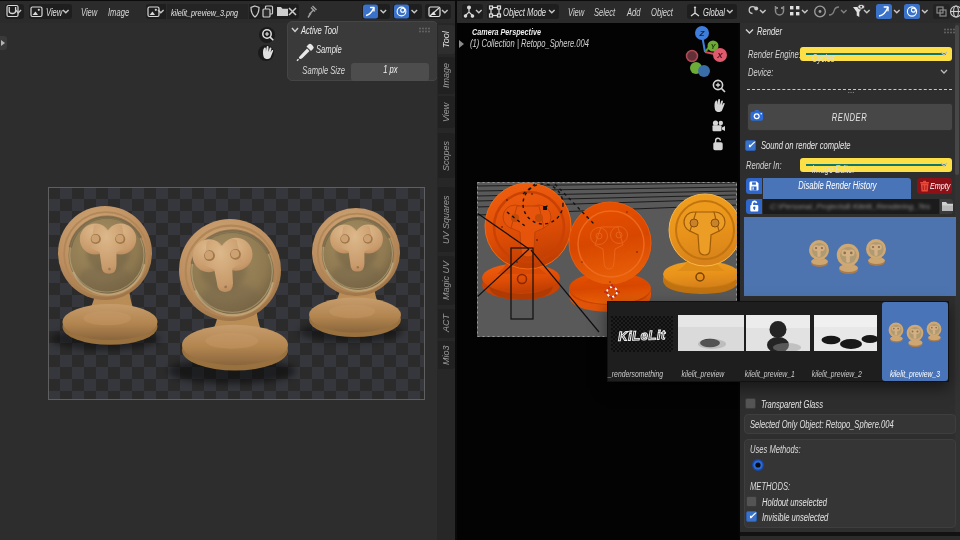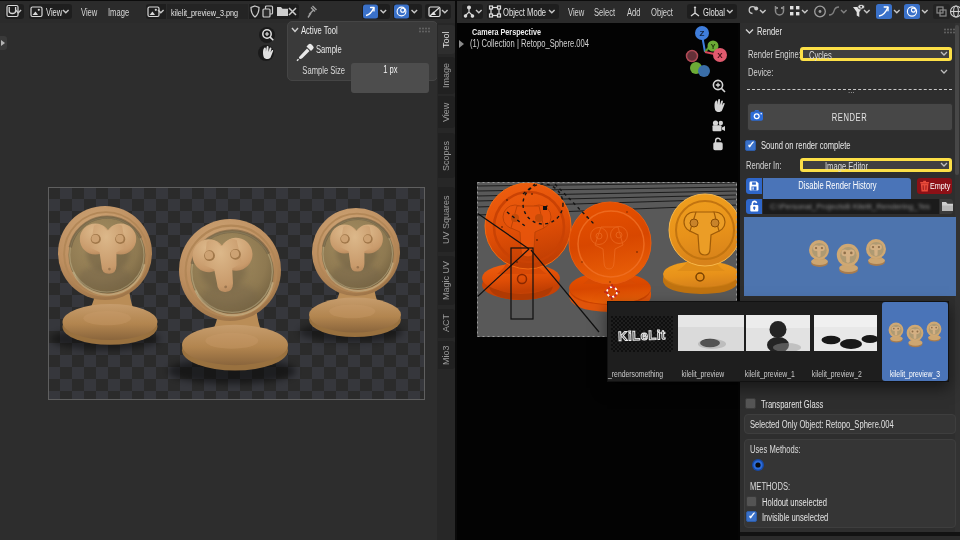--- a/index.html
+++ b/index.html
@@ -1,25 +1,25 @@
 <!DOCTYPE html>
 <html><head><meta charset="utf-8">
 <style>
 html,body{margin:0;padding:0;background:#000;}
 *{box-sizing:border-box;}
 #stage{position:relative;width:960px;height:540px;overflow:hidden;background:#050505;
-  font-family:"Liberation Sans",sans-serif;font-size:10px;color:#d9d9d9;}
+  font-family:"Liberation Sans",sans-serif;font-size:10px;color:#d9d9d9;font-style:italic;}
 .abs{position:absolute;}
 .btn{position:absolute;background:#1e1e1e;border-radius:3px;}
 svg{display:block;}
 .vtab{position:absolute;left:438px;width:17px;background:#212121;color:#9a9a9a;
   border-radius:3px 0 0 3px;writing-mode:vertical-rl;transform:rotate(180deg);
   text-align:center;font-size:9px;line-height:17px;}
 .vtab.act{background:#2e2e2e;color:#e0e0e0;}
-.field{position:absolute;background:#404040;border:3px solid #fde047;border-radius:3px;
+.field{position:absolute;background:#0f766e;border:6px solid #fde047;border-radius:3px;
   color:#dcdcdc;font-size:10px;line-height:12px;}
 .lbl{position:absolute;color:#d4d4d4;font-size:10px;white-space:nowrap;
   transform:scaleX(0.76);transform-origin:0 50%;}
 .lbl.c{transform-origin:50% 50%;}
 .lbl.r{transform-origin:100% 50%;}
 .tx{display:inline-block;transform:scaleX(0.76);transform-origin:0 50%;}
 .txc{display:inline-block;transform:scaleX(0.76);transform-origin:50% 50%;}
 .cb{position:absolute;width:11px;height:11px;border-radius:2px;background:#545454;border:1px solid #3a3a3a;}
 .cb.on{background:#3a71c9;border-color:#2d5ca8;}
 .ck{position:absolute;left:1px;top:-2px;color:#fff;font-size:10px;font-weight:bold;}
@@ -274,21 +274,21 @@
 </svg>
 </div>
 
 <div class="abs" style="left:259px;top:27px;width:16px;height:16px;border-radius:50%;background:rgba(20,20,20,0.75);"></div>
 <div class="abs" style="left:258px;top:45px;width:16px;height:16px;border-radius:50%;background:rgba(20,20,20,0.75);"></div>
 
 <div class="abs" style="left:287px;top:21px;width:151px;height:60px;background:#3a3a3a;border:1px solid #454545;border-radius:5px;"></div>
 <div class="lbl" style="left:301px;top:25px;color:#ececec;">Active Tool</div>
 <div class="lbl" style="left:316px;top:44px;color:#e8e8e8;">Sample</div>
 <div class="lbl r" style="left:287px;top:65px;width:58px;text-align:right;color:#d8d8d8;">Sample Size</div>
-<div class="abs" style="left:351px;top:63px;width:78px;height:30px;background:#4d4d4d;border-radius:3px;text-align:center;line-height:13px;color:#f2f2f2;"><span class="txc">1 px</span></div>
+<div class="abs" style="left:351px;top:63px;width:78px;height:18px;background:#4d4d4d;border-radius:3px;text-align:center;line-height:13px;color:#f2f2f2;"><span class="txc">1 px</span></div>
 <div class="abs" style="left:286px;top:20px;z-index:6;">
 <svg width="150" height="45" viewBox="0 0 150 45">
   <path d="M6,8 L9,11.5 L12,8" fill="none" stroke="#d0d0d0" stroke-width="1.4"></path>
   <g fill="#6a6a6a">
     <circle cx="134" cy="8.5" r="0.9"></circle>
           <circle cx="137" cy="8.5" r="0.9"></circle>
           <circle cx="140" cy="8.5" r="0.9"></circle>
           <circle cx="143" cy="8.5" r="0.9"></circle>
     <circle cx="134" cy="11.5" r="0.9"></circle>
           <circle cx="137" cy="11.5" r="0.9"></circle>
@@ -585,21 +585,21 @@
 <div class="abs" style="left:747px;top:89px;width:205px;height:0;border-top:1px dashed #c8c8c8;"></div>
 
 <div class="abs" style="left:747px;top:103px;width:206px;height:28px;background:#474747;border:1px solid #303030;border-radius:3px;text-align:center;line-height:27px;color:#e5e5e5;"><span class="txc" style="letter-spacing:0.8px;">RENDER</span></div>
 
 <div class="cb on" style="left:745px;top:140px;">
       <span class="ck">✓</span>
     </div>
 <div class="lbl" style="left:761px;top:140px;color:#e8e8e8;">Sound on render complete</div>
 
 <div class="lbl" style="left:746px;top:160px;">Render In:</div>
-<div class="field" style="left:800px;top:158px;width:152px;height:14px;padding-left:22px;"><span class="tx">Image Editor</span></div>
+<div class="field" style="left:800px;top:158px;width:152px;height:14px;padding-left:6px;"><span class="tx">Image Editor</span></div>
 
 <div class="abs" style="left:746px;top:178px;width:16px;height:16px;background:#2e66c9;border-radius:3px 0 0 3px;"></div>
 <div class="abs" style="left:763px;top:178px;width:148px;height:32px;background:#4a74b8;border-radius:0 3px 3px 0;text-align:center;line-height:16px;color:#fff;"><span class="txc">Disable Render History</span></div>
 <div class="abs" style="left:917px;top:178px;width:35px;height:16px;background:#8c1016;border-radius:3px;color:#fff;line-height:16px;padding-left:13px;font-size:9.5px;"><span class="tx">Empty</span></div>
 
 <div class="abs" style="left:746px;top:199px;width:16px;height:15px;background:#2e66c9;border-radius:3px 0 0 3px;"></div>
 <div class="abs" style="left:763px;top:199px;width:176px;height:15px;background:#1b1b1b;border-radius:0;"></div>
 <div class="abs" style="left:770px;top:202px;width:160px;height:9px;color:#8f8f8f;font-size:8px;filter:blur(1.8px);white-space:nowrap;overflow:hidden;">C:\Personal_ProjectsB  Kilelit_Rendering_Tests\</div>
 <div class="abs" style="left:940px;top:199px;width:13px;height:15px;background:#3b3b3b;border-radius:0 3px 3px 0;"></div>
 

